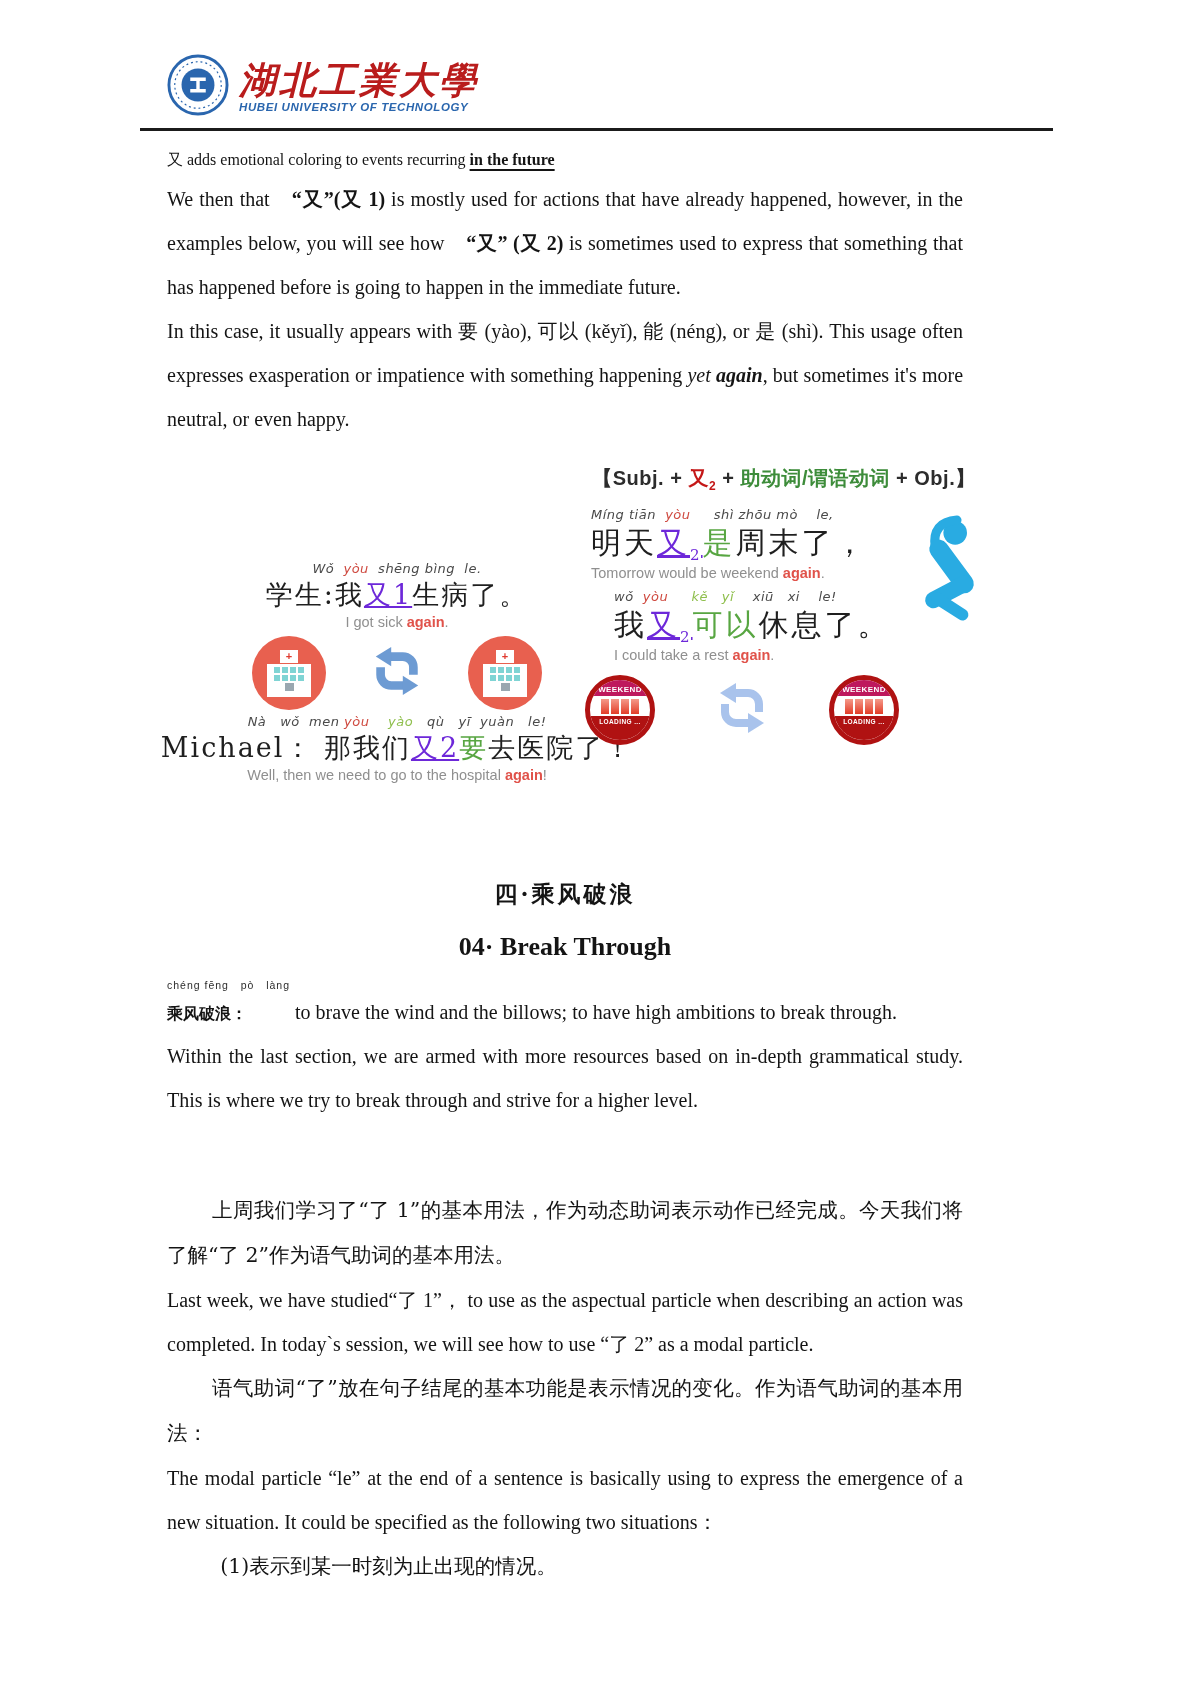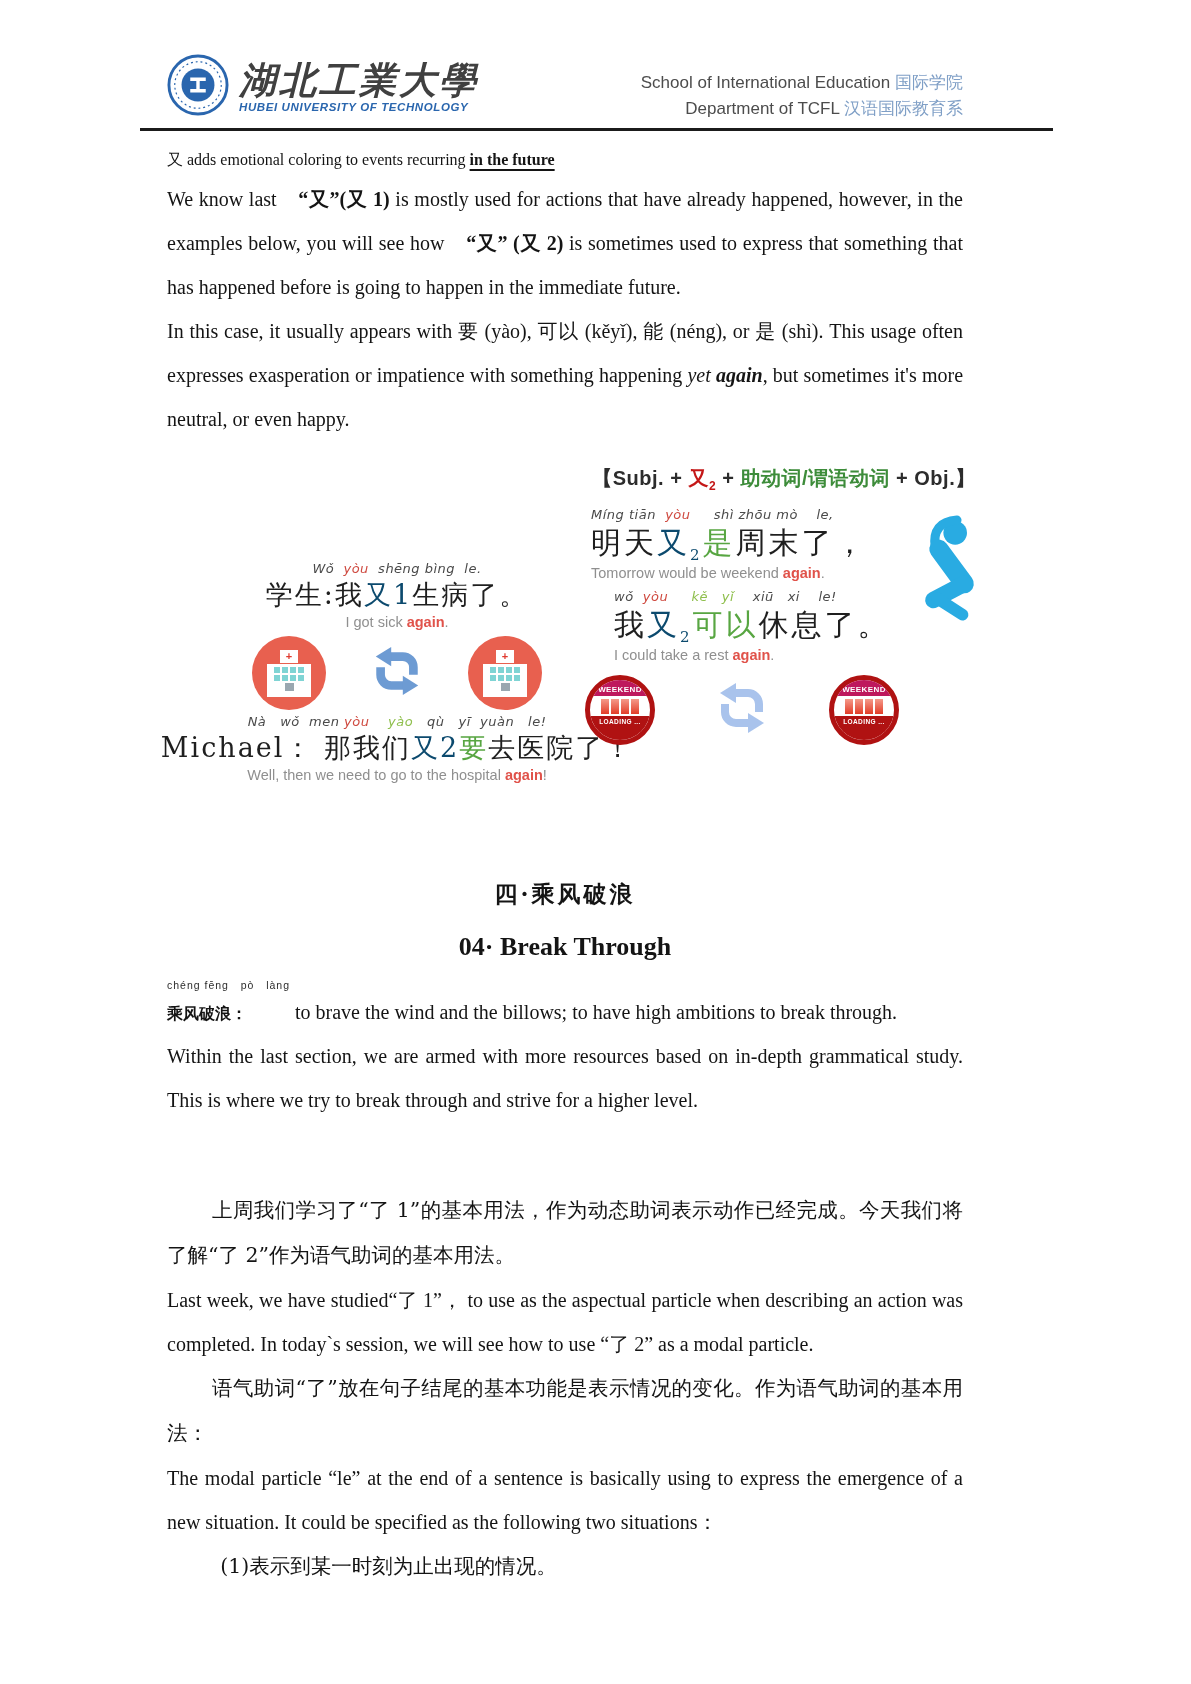--- a/index.html
+++ b/index.html
@@ -4,41 +4,41 @@
 <style>
   html,body{margin:0;padding:0;background:#888;}
   .page{
     position:relative;width:1191px;height:1684px;background:#ffffff;margin:0 auto;
     font-family:"Liberation Serif",serif;color:#141414;overflow:hidden;
   }
   
   .hdr{position:absolute;left:167px;top:54px;width:796px;display:flex;justify-content:space-between;align-items:flex-start;}
   .logo-block{display:flex;align-items:center;gap:10px;}
   .logo-text{display:flex;flex-direction:column;}
-  .logo-cn{font-size:37px;line-height:1.1;color:#404040;font-weight:bold;font-style:italic;letter-spacing:3px;font-family:Liberation Sans, sans-serif;}
+  .logo-cn{font-size:37px;line-height:1.1;color:#b91c1c;font-weight:bold;font-style:italic;letter-spacing:3px;font-family:Liberation Sans, sans-serif;}
   .logo-en{font-size:11.5px;color:#2a66ae;font-weight:bold;font-style:italic;letter-spacing:.6px;font-family:"Liberation Sans",sans-serif;}
   .hdr-right{text-align:right;font-family:"Liberation Sans",sans-serif;font-size:17px;line-height:1.55;padding-top:16px;}
   .hr-en{color:#4c4c4c;} .hr-cn{color:#7f9fc6;}
   .hdr-rule{position:absolute;left:140px;top:128px;width:913px;height:3px;background:#1b1b1b;}
   
   .content{position:absolute;left:167px;top:142px;width:796px;}
   .bp{font-size:20px;line-height:2.2;text-align:justify;margin:0;}
   .title-line{font-size:16px;line-height:2.2;margin:0;}
   .ufut{font-weight:bold;text-decoration:underline;text-decoration-thickness:2px;text-underline-offset:4px;}
   .b{font-weight:bold;margin-left:16px;} .i{font-style:italic;} .bi{font-weight:bold;font-style:italic;}
   
   .figure{position:relative;height:336px;margin-top:10px;}
   .formula{position:absolute;left:412px;top:14px;width:410px;text-align:center;
     font-family:"Liberation Sans",sans-serif;font-weight:bold;font-size:20px;color:#2c2c2c;letter-spacing:.5px;white-space:nowrap;}
   .formula sub{font-size:12px;}
   .f-red{color:#c41717;} .f-green{color:#3d8c3a;}
   .pinyin{font-family:"DejaVu Sans",sans-serif;font-style:italic;font-size:13px;color:#4a4a4a;letter-spacing:.5px;white-space:pre;}
   .p-red{color:#cf4a40;} .p-green{color:#8fbf4d;}
   .cnline{font-family:"DejaVu Serif",serif;font-size:27px;color:#1f1f1f;letter-spacing:2px;margin-top:1px;white-space:nowrap;}
-  .c-red{color:#0c4a6e;} .c-green{color:#58a642;}
+  .c-red{color:#6d28d9;text-decoration:underline;} .c-green{color:#58a642;}
   .cnline sub{font-size:15px;}
   .trans{font-family:"Liberation Sans",sans-serif;font-size:14.5px;color:#8f8f8f;margin-top:1px;}
   .t-red{color:#e0524a;font-weight:bold;}
   .card-left{position:absolute;left:28px;top:110px;width:404px;display:flex;flex-direction:column;align-items:center;text-align:center;}
   .icon-row{display:flex;align-items:center;gap:42px;margin:6px 0 4px;}
   .hospital-icon{width:74px;height:74px;border-radius:50%;background:#e8604f;display:flex;flex-direction:column;align-items:center;justify-content:center;}
   .hosp-tower{width:18px;height:13px;background:#fff;display:flex;align-items:center;justify-content:center;margin-bottom:1px;}
   .hosp-cross{color:#e03a2f;font-size:11px;font-weight:bold;font-family:"Liberation Sans",sans-serif;line-height:1;}
   .hosp-body{width:44px;height:30px;background:#fff;display:flex;flex-direction:column;align-items:center;padding-top:3px;gap:2px;}
   .hosp-windows{display:grid;grid-template-columns:repeat(4,6px);gap:2px;}
@@ -78,32 +78,28 @@
           <circle cx="32" cy="32" r="24" fill="none" stroke="#2a66ae" stroke-width="1.2" stroke-dasharray="2 3"></circle>
           <circle cx="32" cy="32" r="17" fill="#2a66ae"></circle>
           <path d="M24 26 h16 M32 26 v12 M24 38 h16" stroke="#ffffff" stroke-width="3.5" fill="none"></path>
         </svg>
       </span>
       <div class="logo-text">
         <div class="logo-cn">湖北工業大學</div>
         <div class="logo-en">HUBEI UNIVERSITY OF TECHNOLOGY</div>
       </div>
     </div>
-    <div class="hdr-right">
-      <div><span class="hr-en">School of International Education</span> <span class="hr-cn">国际学院</span></div>
-      <div><span class="hr-en">Department  of  TCFL</span> <span class="hr-cn">汉语国际教育系</span></div>
-    </div>
   </div>
   <div class="hdr-rule"></div>
 
   <div class="content">
 
     <p class="title-line"><span>又</span><span>  adds emotional coloring to events recurring </span><span class="ufut">in the future</span></p>
 
-    <p class="bp"><span>We know last </span><span class="b">“又”(又 1)</span><span> is mostly used for actions that have already happened, however, in the examples below, you will see how </span><span class="b">“又” (又 2)</span><span> is sometimes used to express that something that has happened before is going to happen in the immediate future.</span></p>
+    <p class="bp"><span>We then that </span><span class="b">“又”(又 1)</span><span> is mostly used for actions that have already happened, however, in the examples below, you will see how </span><span class="b">“又” (又 2)</span><span> is sometimes used to express that something that has happened before is going to happen in the immediate future.</span></p>
 
     <p class="bp"><span>In this case, it usually appears with 要 (yào), 可以 (kěyǐ), 能 (néng), or 是 (shì). This usage often expresses exasperation or impatience with something happening </span><span class="i">yet </span><span class="bi">again</span><span>, but sometimes it's more neutral, or even happy.</span></p>
 
     <div class="figure">
 
       <div class="formula"><span>【</span><span>Subj. + </span><span class="f-red"><span>又</span><sub>2</sub></span><span> + </span><span class="f-green">助动词/谓语动词</span><span> + Obj.</span><span>】</span></div>
 
       <div class="card-left">
         <div class="pinyin"><span>Wǒ  </span><span class="p-red">yòu</span><span>  shēng bìng  le.</span></div>
         <div class="cnline"><span>学生:我</span><span class="c-red">又1</span><span>生病了。</span></div>

